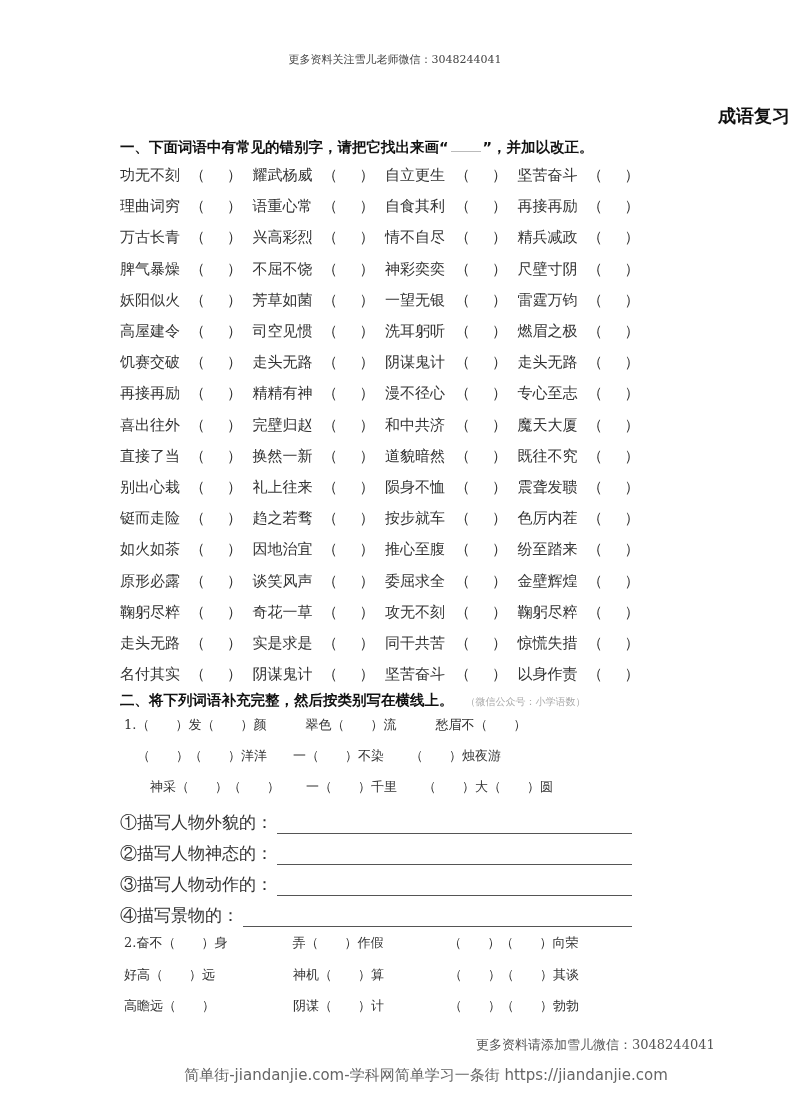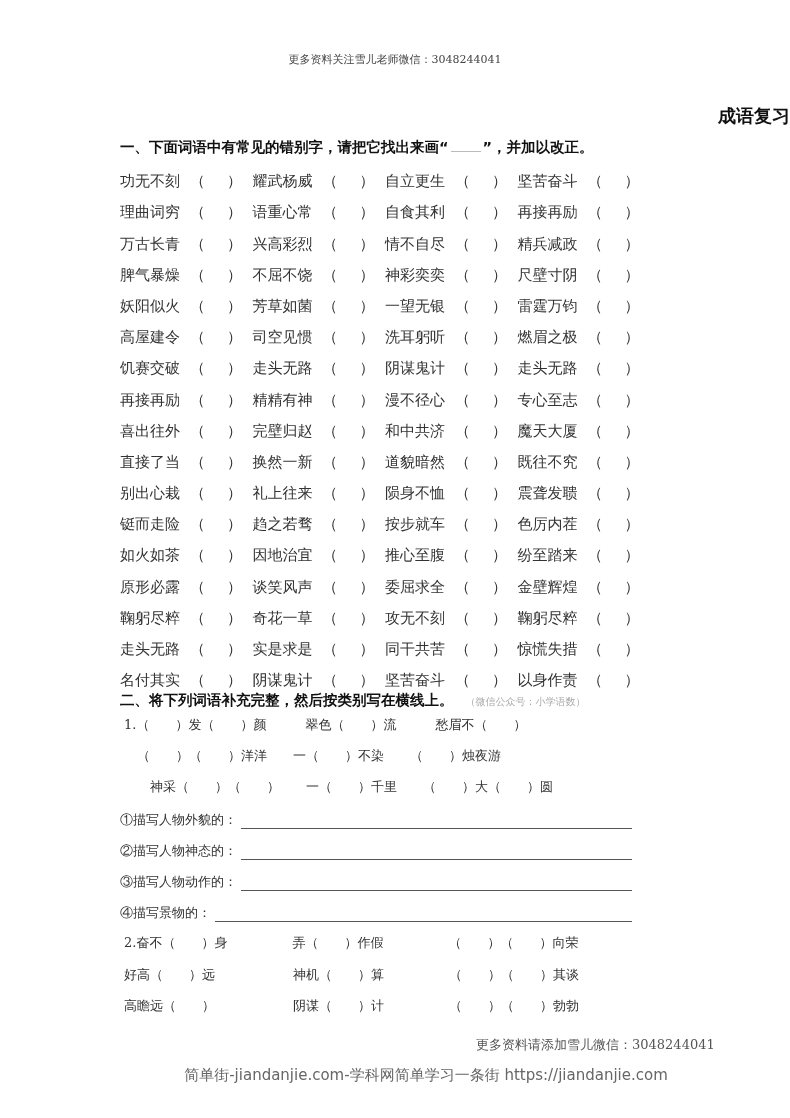--- a/index.html
+++ b/index.html
@@ -23,35 +23,35 @@
     font-weight: bold; font-size: 14.5px; color: #111; white-space: nowrap;
   }
   .sec1-heading { top: 138px; }
   .blank-mark {
     display: inline-block; width: 30px; border-bottom: 1px solid #bbb;
     vertical-align: baseline; margin: 0 2px; height: 10px;
   }
   .grid {
     position: absolute; top: 160px; left: 120px; width: 530px;
   }
-  .grid-row { height: 31.2px; display: flex; align-items: flex-end; }
+  .grid-row { height: 31.2px; display: flex; align-items: center; }
   .cell { width: 135px; display: flex; font-size: 15px; white-space: nowrap; color: #333; }
   .cell .word { width: 68px; letter-spacing: 0px; }
   .cell .paren { width: 52px; display: flex; justify-content: space-between; padding-left: 2px; }
   .sec2-heading { top: 691px; }
   .sec2-note {
     font-size: 10px; color: #aaa; font-weight: normal; margin-left: 12px;
     font-family: "DejaVu Sans", "Liberation Sans", sans-serif;
   }
   .fill-line {
     position: absolute; left: 124px; font-size: 13px; color: #333; white-space: pre;
   }
   .answer-row {
     position: absolute; left: 120px; width: 512px; display: flex; align-items: flex-end;
-    font-size: 13px; color: #333;
+    font-size: 17px; color: #333;
   }
   .answer-row .label { white-space: nowrap; }
   .answer-row .line { flex: 1; border-bottom: 1px solid #555; margin-left: 4px; height: 14px; }
   .bottom-watermark {
     position: absolute; top: 1036px; left: 476px; font-size: 13px; color: #555; white-space: nowrap;
   }
   .footer {
     position: absolute; top: 1066px; left: 0; width: 790px; text-align: center;
     font-family: "DejaVu Sans", "Liberation Sans", sans-serif;
     font-size: 15px; color: #666; margin-left: 31px;

